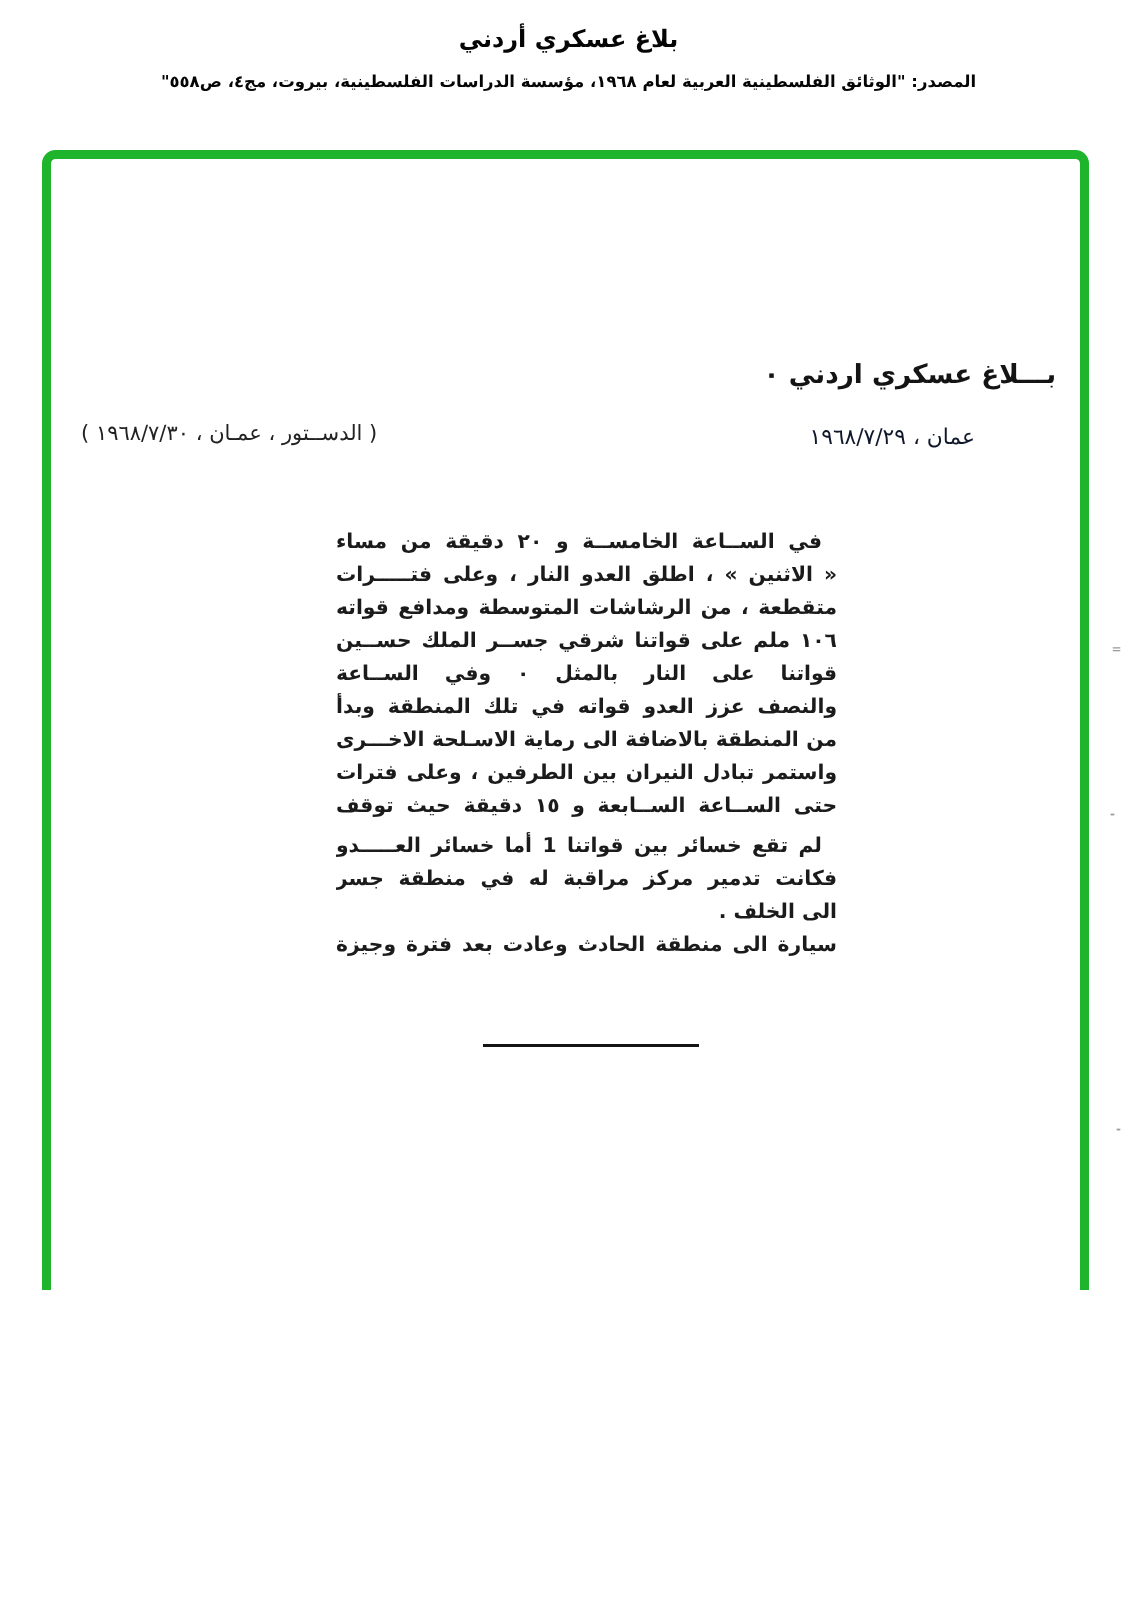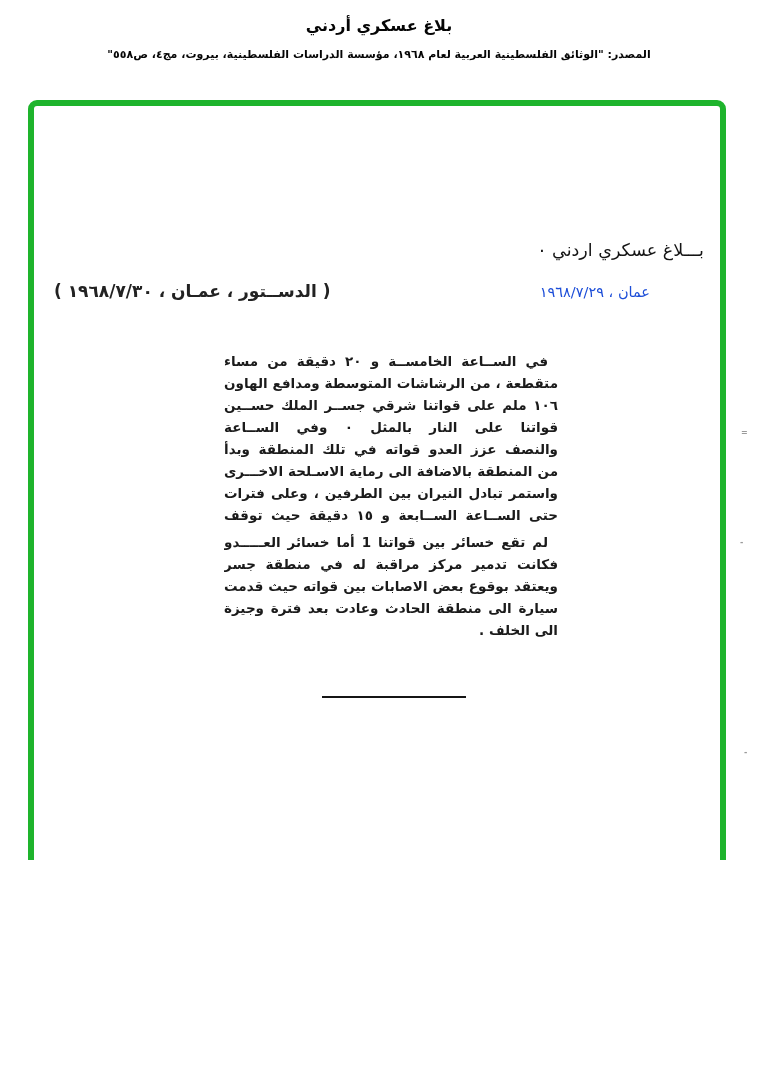--- a/index.html
+++ b/index.html
@@ -24,34 +24,34 @@
   .frame{
     position:absolute;left:28px;top:100px;
     width:686px;height:909px;
     border:6px solid #1eb42c;
     border-radius:9px;
     background:#ffffff;
   }
   .doc-title{
     position:absolute;top:240px;right:54px;
     direction:rtl;
-    font-size:17.5px;font-weight:normal;color:#141414;
+    font-size:17.5px;font-weight:bold;color:#141414;
     letter-spacing:0.3px;
     white-space:nowrap;
   }
   .doc-date{
     position:absolute;top:284px;right:108px;
     direction:rtl;
-    font-size:14.5px;font-weight:normal;color:#1d4ed8;
+    font-size:14.5px;font-weight:normal;color:#0f172a;
     white-space:nowrap;
   }
   .press-ref{
     position:absolute;top:281px;left:54px;
     direction:rtl;
-    font-size:17px;font-weight:bold;color:#222;
+    font-size:14px;font-weight:normal;color:#222;
     white-space:nowrap;
   }
   .body-block{
     position:absolute;top:350px;right:200px;width:334px;
     direction:rtl;
     font-size:13.5px;font-weight:bold;color:#1b1b1b;
     line-height:22px;
   }
   .para{margin:0;}
   .para + .para{margin-top:5px;}
@@ -85,34 +85,34 @@
 
   <div class="frame"></div>
 
   <div class="doc-title">بـــلاغ عسكري اردني ٠</div>
   <div class="doc-date">عمان ، ١٩٦٨/٧/٢٩</div>
   <div class="press-ref">( الدســتور ، عمـان ، ١٩٦٨/٧/٣٠ )</div>
 
   <div class="body-block">
     <div class="para">
       <div class="line start">في الســاعة الخامســة و ٢٠ دقيقة من مساء اليوم</div>
-      <div class="line">متقطعة ، من الرشاشات المتوسطة ومدافع الهاون</div>
+      <div class="line">« الاثنين » ، اطلق العدو النار ، وعلى فتـــــرات</div>
+      <div class="line">متقطعة ، من الرشاشات المتوسطة ومدافع قواته</div>
       <div class="line">١٠٦ ملم على قواتنا شرقي جســر الملك حســين وردت</div>
       <div class="line">قواتنا على النار بالمثل ٠ وفي الســاعة الســادســــــة</div>
       <div class="line">والنصف عزز العدو قواته في تلك المنطقة وبدأ بالرماية</div>
       <div class="line">من المنطقة بالاضافة الى رماية الاسـلحة الاخـــرى</div>
       <div class="line">واستمر تبادل النيران بين الطرفين ، وعلى فترات ،</div>
       <div class="line">حتى الســاعة الســابعة و ١٥ دقيقة حيث توقف نهائيا .</div>
     </div>
     <div class="para">
       <div class="line start">لم تقع خسائر بين قواتنا 1 أما خسائر العـــــدو</div>
       <div class="line">فكانت تدمير مركز مراقبة له في منطقة جسر الملك حسين</div>
-      <div class="line">ويعتقد بوقوع بعض الاصابات بين قواته حيث قدمت</div>
+      <div class="line end">الى الخلف .</div>
       <div class="line">سيارة الى منطقة الحادث وعادت بعد فترة وجيزة</div>
-      <div class="line end">الى الخلف .</div>
     </div>
   </div>
 
   <div class="divider"></div>
 
   <div class="scan-mark m1">=</div>
   <div class="scan-mark m2">-</div>
   <div class="scan-mark m3">-</div>
 
 </div>

